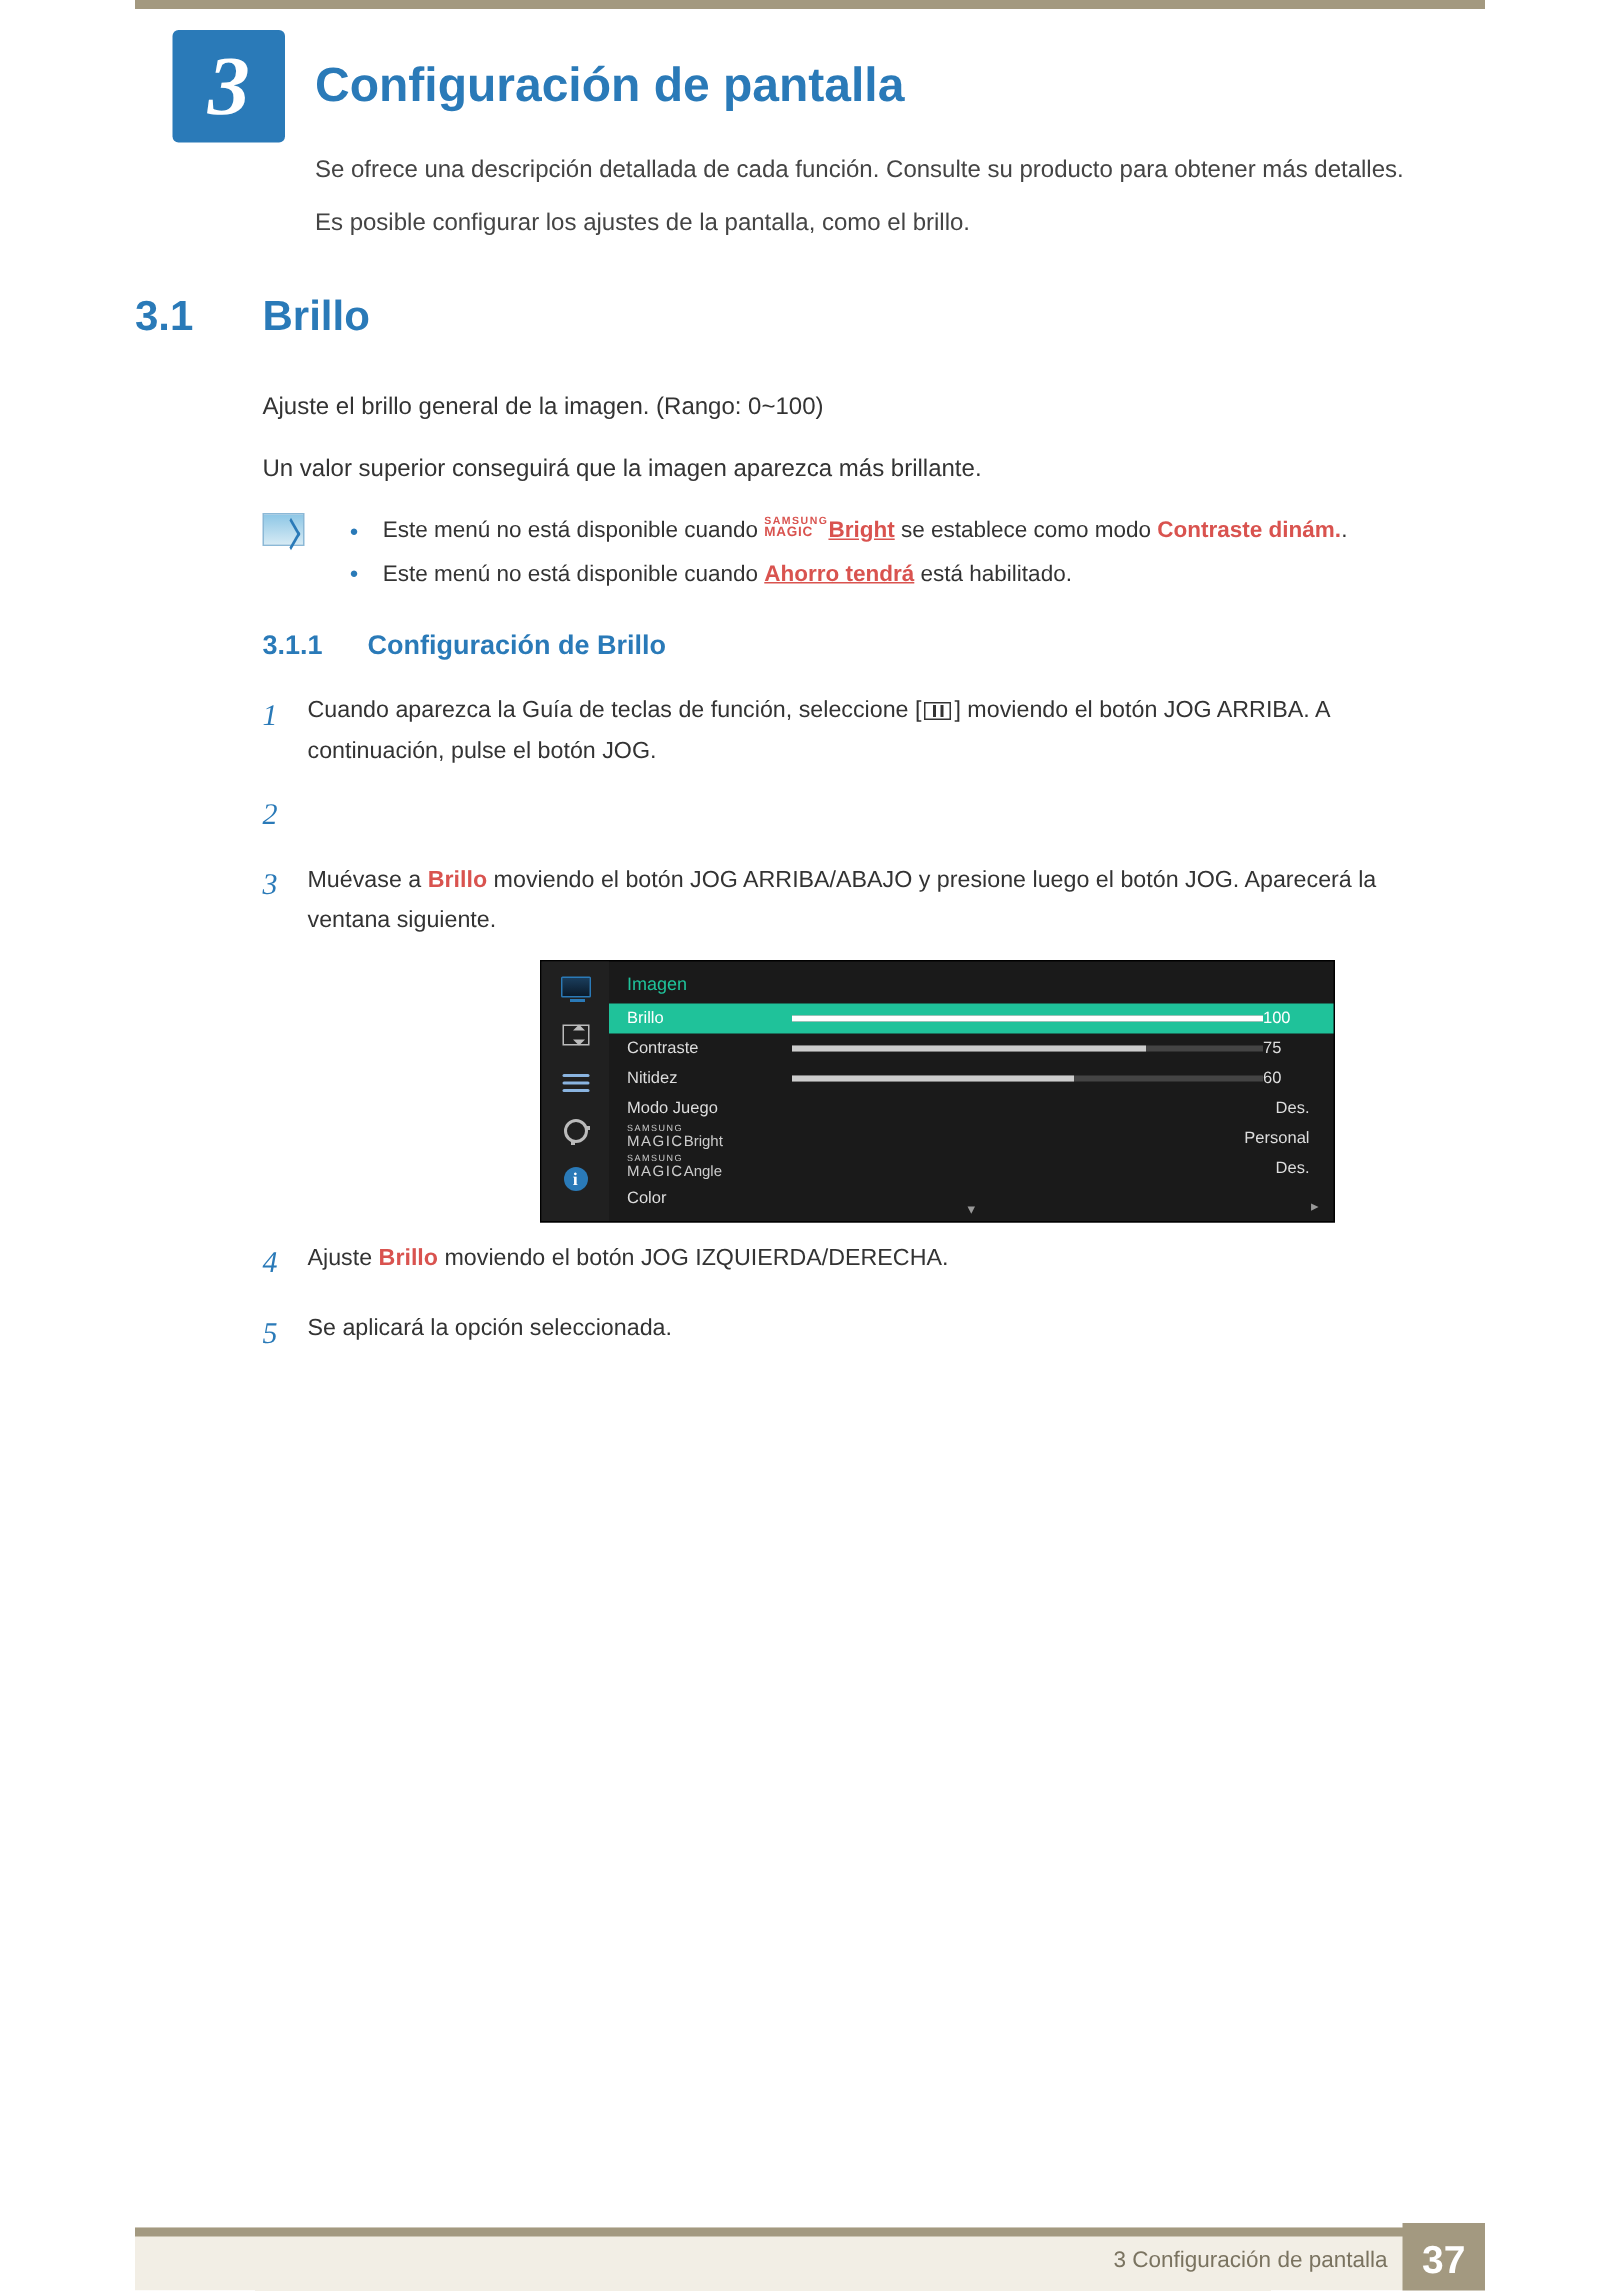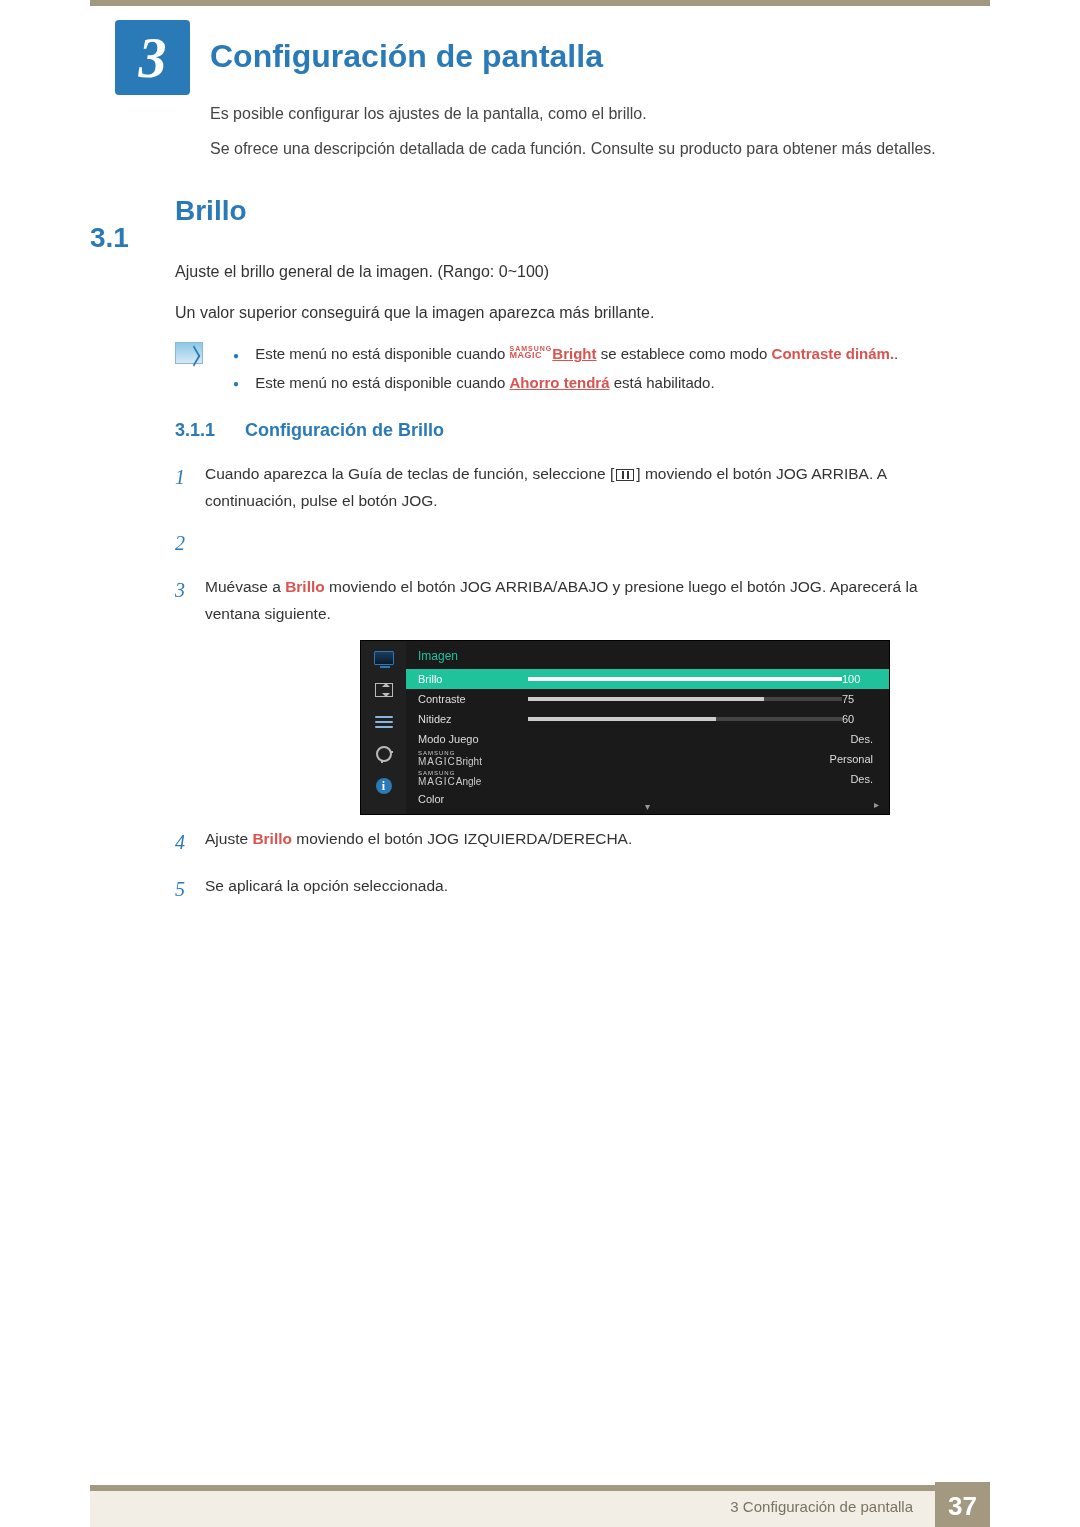--- a/index.html
+++ b/index.html
@@ -54,21 +54,20 @@
     color: #444;
   }
   .intro-block p { margin-bottom: 8px; }
   .section-num {
     position: absolute;
     top: 195px;
     left: 90px;
     font-size: 28px;
     color: #2a7ab8;
     font-weight: bold;
-    margin-top: 27px;
   }
   .section-title {
     position: absolute;
     top: 195px;
     left: 175px;
     font-size: 28px;
     color: #2a7ab8;
     font-weight: bold;
   }
   .body-block {
@@ -325,21 +324,21 @@
     position:absolute;
     left:0;
     top:0;
     height:6px;
     width:100%;
     background: #a39980;
   }
   .footer-title {
     color: #7a7360;
     font-size: 15px;
-    margin-right: 22px;
+    margin-right: 10px;
   }
   .footer-page {
     background: #a39980;
     color: #fff;
     font-size: 26px;
     font-weight: bold;
     width: 55px;
     height: 48px;
     display:flex;
     align-items:center;
@@ -350,22 +349,22 @@
 <body>
 
 <div class="top-bar"></div>
 
 <div class="chapter-badge">
   <span>3</span>
 </div>
 <h1 class="chapter-title">Configuración de pantalla</h1>
 
 <div class="intro-block">
+  <p>Se ofrece una descripción detallada de cada función. Consulte su producto para obtener más detalles.</p>
   <p>Es posible configurar los ajustes de la pantalla, como el brillo.</p>
-  <p>Se ofrece una descripción detallada de cada función. Consulte su producto para obtener más detalles.</p>
 </div>
 
 <div class="section-num">3.1</div>
 <div class="section-title">Brillo</div>
 
 <div class="body-block">
   <p>Ajuste el brillo general de la imagen. (Rango: 0~100)</p>
   <p>Un valor superior conseguirá que la imagen aparezca más brillante.</p>
 </div>
 

